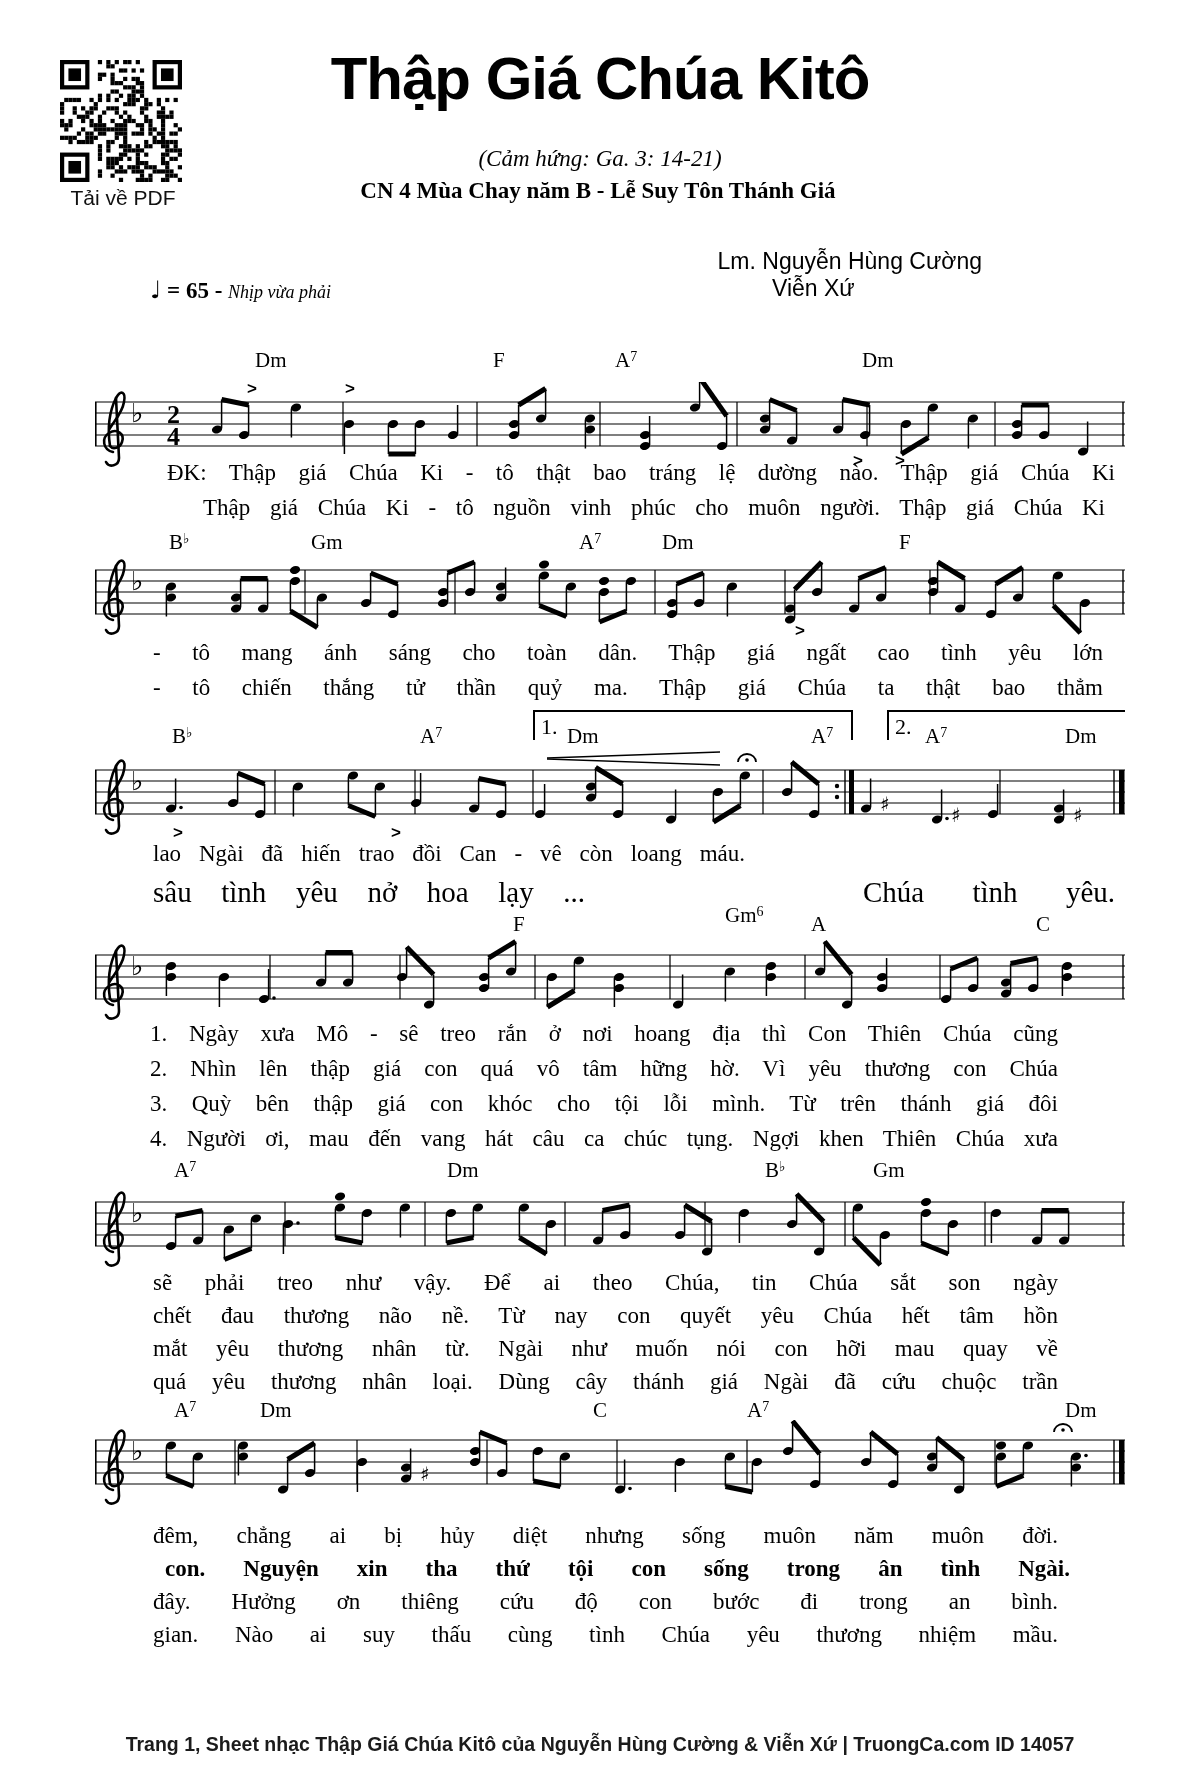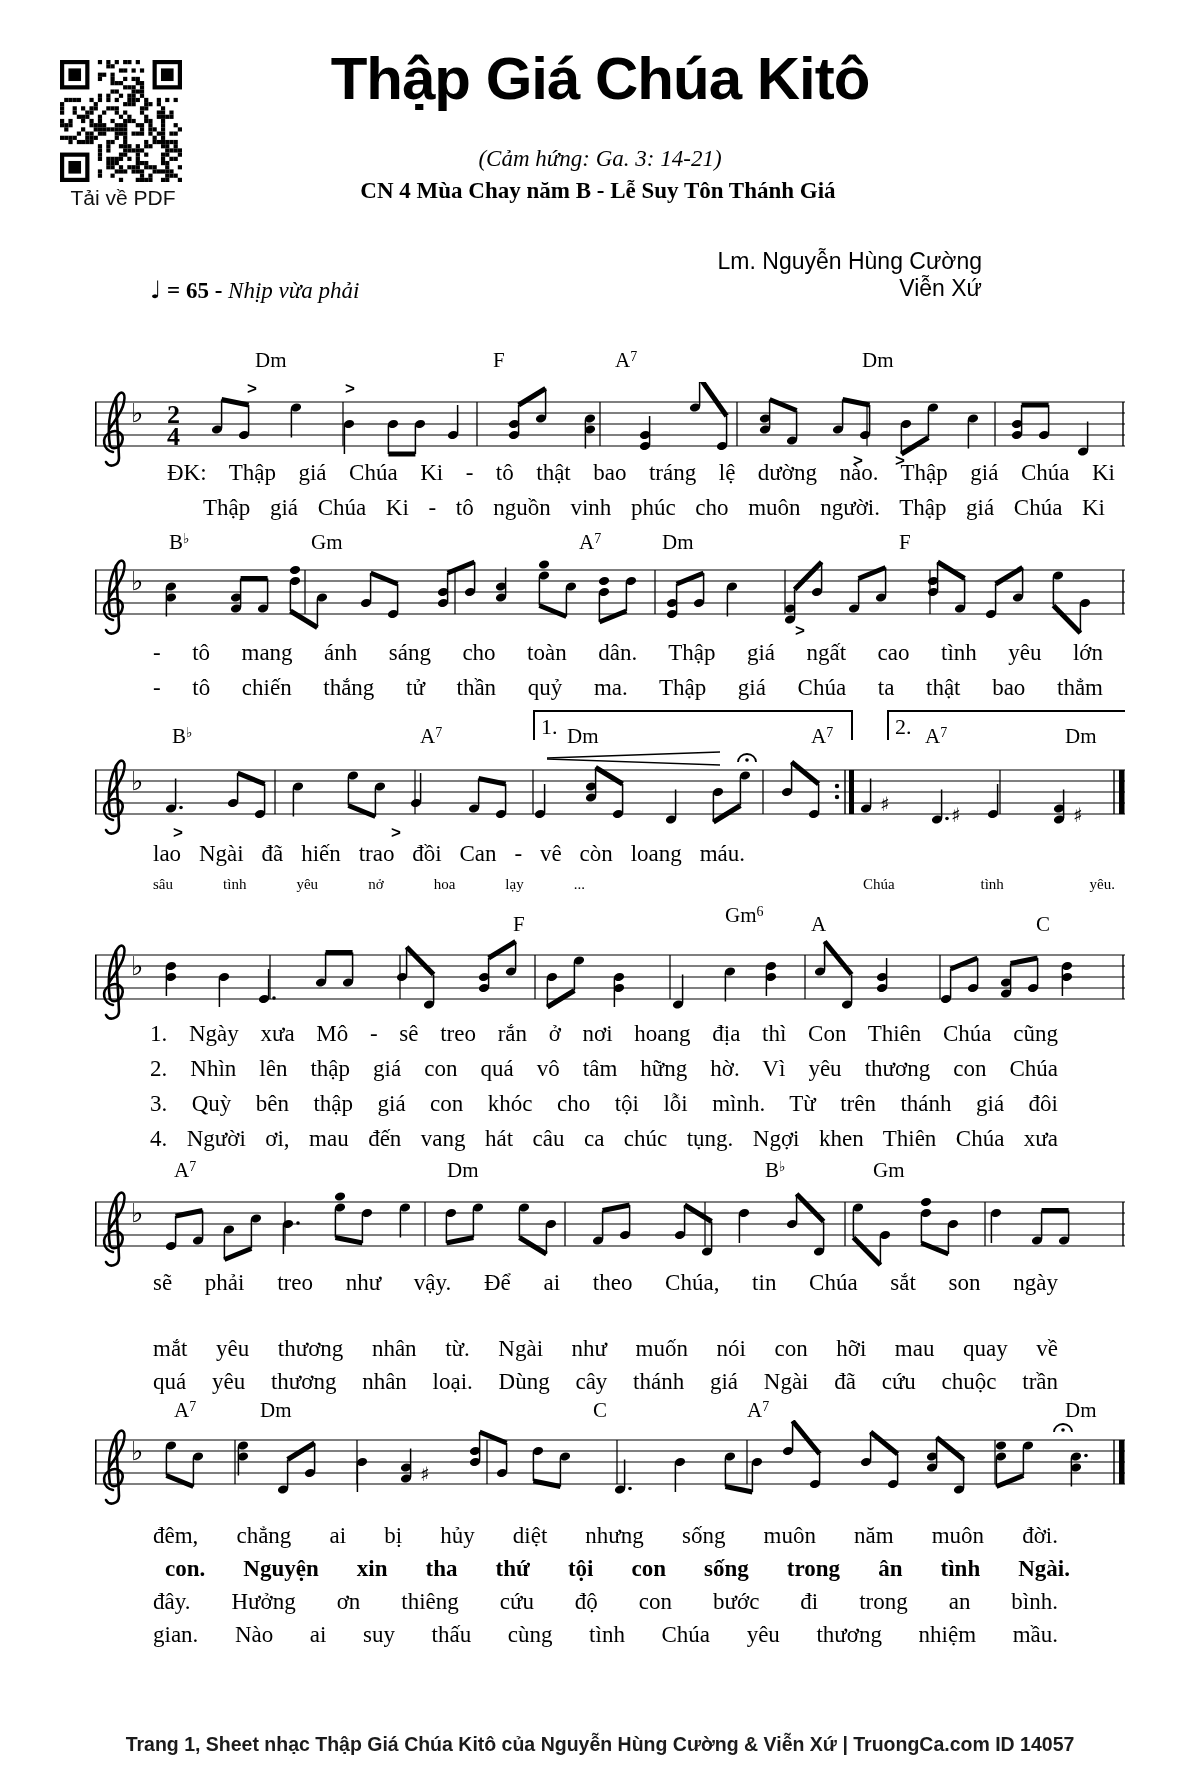--- a/index.html
+++ b/index.html
@@ -12,38 +12,38 @@
             font-family:"Liberation Sans",sans-serif;font-size:21px;color:#111;}
   .title{position:absolute;left:0;top:44px;width:1200px;text-align:center;margin:0;
          font-family:"Liberation Sans",sans-serif;font-weight:bold;font-size:60px;letter-spacing:-1px;}
   .subtitle{position:absolute;left:0;top:146px;width:1200px;text-align:center;
             font-style:italic;font-size:23px;}
   .occasion{position:absolute;left:0;top:178px;width:1196px;text-align:center;
             font-weight:bold;font-size:23px;}
   .composer{position:absolute;right:218px;top:248px;width:300px;
             font-family:"Liberation Sans",sans-serif;font-size:23px;}
   .composer .c1{text-align:right;}
-  .composer .c2{text-align:right;padding-left:90px;}
+  .composer .c2{text-align:left;padding-left:90px;}
   .tempo{position:absolute;left:150px;top:276px;font-size:23px;}
   .tempo .note-glyph{font-family:"DejaVu Sans",sans-serif;font-size:24px;}
   .tempo b{font-size:23px;}
-  .tempo i{font-size:23px;}
+  .tempo i{font-size:18px;}
   
   .system{position:absolute;left:95px;width:1040px;}
   .chord{position:absolute;font-size:21px;font-family:"Liberation Serif",serif;white-space:nowrap;}
   .chord sup{font-size:14px;font-family:"DejaVu Sans","Liberation Serif",serif;vertical-align:6px;}
   .chord sup.num{font-family:"Liberation Serif",serif;}
   .volta{position:absolute;height:30px;border-top:2px solid #000;border-left:2px solid #000;
          font-size:21px;padding:0 0 0 6px;box-sizing:border-box;}
   .volta.closed{border-right:2px solid #000;}
   .volta .vl{position:relative;top:2px;font-size:22px;}
   .staff-svg{position:absolute;left:0;}
   .lyric{position:absolute;font-size:23px;text-align:justify;text-align-last:justify;
          white-space:normal;line-height:1.15;}
-  .lyric-split{position:absolute;display:flex;justify-content:space-between;font-size:15px;}
+  .lyric-split{position:absolute;display:flex;justify-content:space-between;font-size:29px;}
   .lyric-split .ls-l,.lyric-split .ls-r{text-align:justify;text-align-last:justify;}
   
   .footer{position:absolute;left:0;top:1733px;width:1200px;text-align:center;
           font-family:"Liberation Sans",sans-serif;font-weight:bold;font-size:19.5px;color:#1b1b1b;}
 </style>
 </head>
 <body>
 
 <div class="page">
 
@@ -824,20 +824,21 @@
           <line x1="826.4" y1="61" x2="853.4" y2="72" stroke="#000" stroke-width="5"></line>
           <ellipse cx="901" cy="31" rx="5.2" ry="3.9" fill="#000" transform="rotate(-18 901 31)"></ellipse>
           <line x1="896.4" y1="32" x2="896.4" y2="61" stroke="#000" stroke-width="1.5"></line>
           <ellipse cx="942" cy="58.5" rx="5.2" ry="3.9" fill="#000" transform="rotate(-18 942 58.5)"></ellipse>
           <ellipse cx="969" cy="58.5" rx="5.2" ry="3.9" fill="#000" transform="rotate(-18 969 58.5)"></ellipse>
           <line x1="946.6" y1="57.5" x2="946.6" y2="28.5" stroke="#000" stroke-width="1.5"></line>
           <line x1="973.6" y1="57.5" x2="973.6" y2="28.5" stroke="#000" stroke-width="1.5"></line>
           <line x1="946.6" y1="28.5" x2="973.6" y2="28.5" stroke="#000" stroke-width="5"></line>
         </svg>
         <div class="lyric" style="left: 58px; top: 120px; width: 905px;">sẽ phải treo như vậy. Để ai theo Chúa, tin Chúa sắt son ngày</div>
+        <div class="lyric" style="left: 58px; top: 153px; width: 905px;">chết đau thương não nề. Từ nay con quyết yêu Chúa hết tâm hồn</div>
         <div class="lyric" style="left: 58px; top: 186px; width: 905px;">mắt yêu thương nhân từ. Ngài như muốn nói con hỡi mau quay về</div>
         <div class="lyric" style="left: 58px; top: 219px; width: 905px;">quá yêu thương nhân loại. Dùng cây thánh giá Ngài đã cứu chuộc trần</div>
       </div>
       <div class="system" style="top: 1390px; height: 260px;">
         <span class="chord" style="left: 79px; top: 8px;">A<sup class="num">7</sup></span>
         <span class="chord" style="left: 165px; top: 8px;">Dm</span>
         <span class="chord" style="left: 498px; top: 8px;">C</span>
         <span class="chord" style="left: 652px; top: 8px;">A<sup class="num">7</sup></span>
         <span class="chord" style="left: 970px; top: 8px;">Dm</span>
         <svg width="1030" height="92" viewBox="0 0 1030 92" class="staff-svg" style="top: 30px;">

